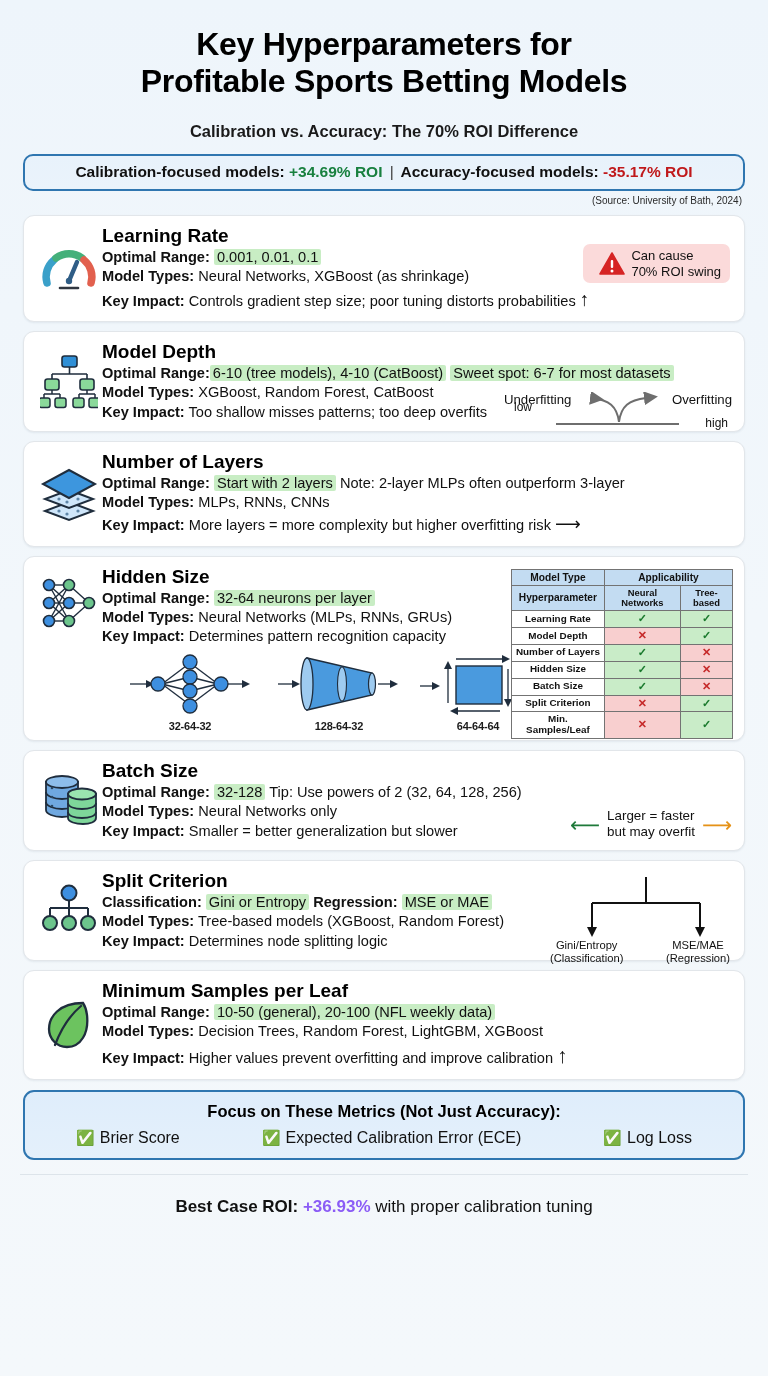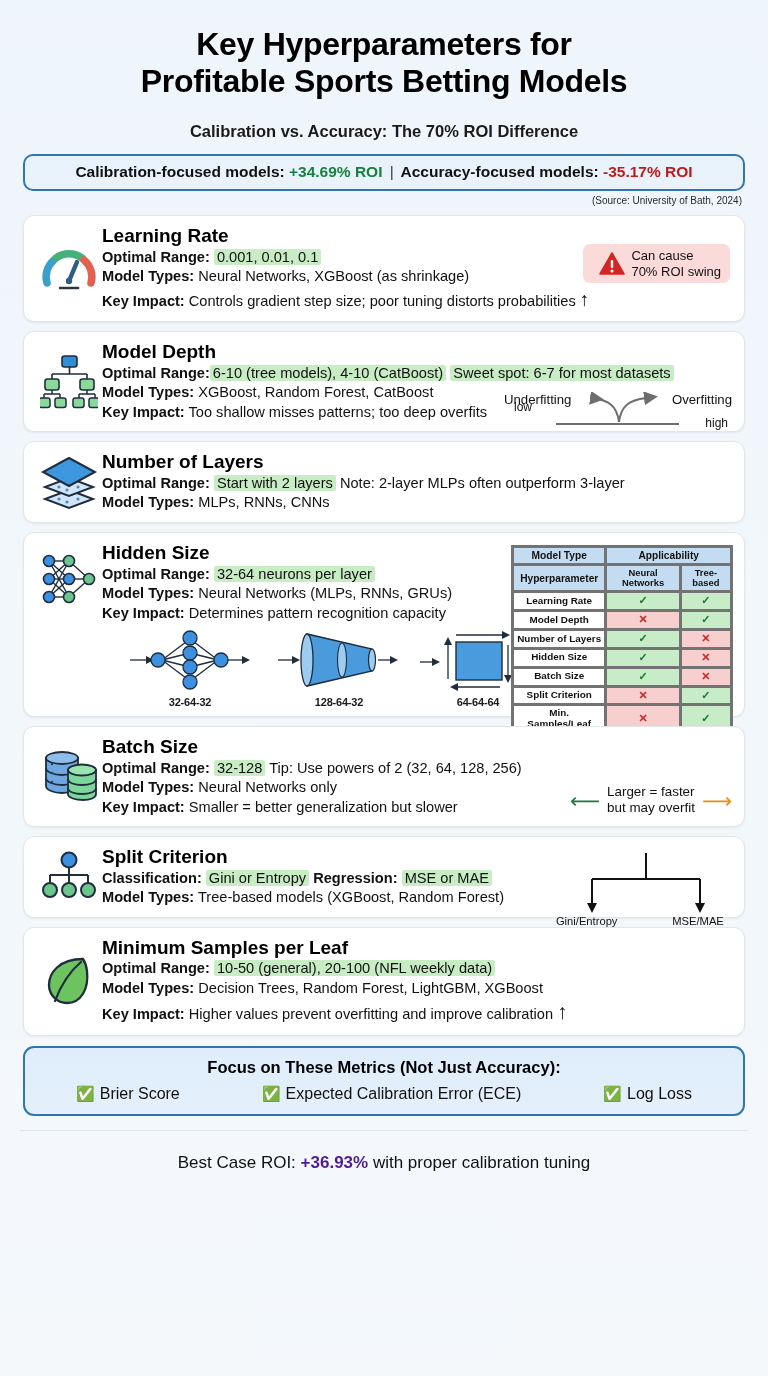--- a/index.html
+++ b/index.html
@@ -112,21 +112,21 @@
   .appl-table {
     position: absolute;
     right: 11px; top: 12px;
     width: 222px;
     border-collapse: collapse;
     font-size: 9.6px;
     color: #111;
     border: 1px solid #9bb7cd;
   }
   .appl-table th, .appl-table td {
-    border: 3px solid #737373;
+    border: 1px solid #737373;
     text-align: center;
     padding: 2px 1px;
     font-weight: bold;
     line-height: 1.08;
   }
   .appl-table th { background: #c3dcf2; font-size: 10.2px; }
   .appl-table th.sub { font-size: 9.4px; }
   .appl-table td.name { background: #ffffff; font-size: 9.9px; padding: 2px 3px; }
   .cell-yes { background: #c9ecc8; color: #1b7a2e; font-size: 11px; }
   .cell-no  { background: #f8cfcf; color: #c62a2a; font-size: 11px; }
@@ -163,22 +163,22 @@
     display: flex; justify-content: space-around; align-items: center;
     margin-top: 8px; font-size: 16px; color: #111;
   }
   .metric-item { display: flex; align-items: center; gap: 5px; white-space: nowrap; }
   .check-circle { color: #2472ac; font-size: 15px; }
 
   .divider { border-top: 1.5px solid #dde4ea; margin: 14px 0 0 0; }
   .best-case {
     text-align: center; font-size: 17px; margin-top: 22px; color: #111;
   }
-  .best-case b { font-weight: normal; }
-  .bc-val { color: #4c1d95; font-weight: bold; }
+  .best-case b { font-weight: bold; }
+  .bc-val { color: #8b5cf6; font-weight: bold; }
 </style>
 </head>
 <body>
 
 <div class="page">
 
   <div class="title">
     <div>Key Hyperparameters for</div>
     <div>Profitable Sports Betting Models</div>
   </div>
@@ -302,20 +302,25 @@
     <div class="card-body">
       <div class="card-title">Number of Layers</div>
       <div class="row">
         <b>Optimal Range:</b>
         <span class="hl">Start with 2 layers</span>
         <span>Note: 2-layer MLPs often outperform 3-layer</span>
       </div>
       <div class="row">
         <b>Model Types:</b>
         <span>MLPs, RNNs, CNNs</span>
+      </div>
+      <div class="row">
+        <b>Key Impact:</b>
+        <span>More layers = more complexity but higher overfitting risk</span>
+        <span style="font-size:18px;">⟶</span>
       </div>
     </div>
   </div>
 
   <div class="card hidden-card">
     <div class="card-icon" style="align-items:flex-start; padding-top:10px;">
       <svg width="60" height="56" viewBox="0 0 60 56">
         <g stroke="#1f2d3d" stroke-width="1.4">
           <line x1="10" y1="9" x2="30" y2="9"></line>
             <line x1="10" y1="9" x2="30" y2="27"></line>
@@ -529,20 +534,24 @@
       <div class="row">
         <b>Classification:</b>
         <span class="hl">Gini or Entropy</span>
         <b>Regression:</b>
         <span class="hl">MSE or MAE</span>
       </div>
       <div class="row">
         <b>Model Types:</b>
         <span>Tree-based models (XGBoost, Random Forest)</span>
       </div>
+      <div class="row">
+        <b>Key Impact:</b>
+        <span>Determines node splitting logic</span>
+      </div>
     </div>
     <div class="split-diagram">
       <svg width="180" height="70" style="position:absolute;left:0;top:0;">
         <g stroke="#111" stroke-width="2" fill="none">
           <line x1="90" y1="0" x2="90" y2="26"></line>
           <line x1="36" y1="26" x2="144" y2="26"></line>
           <line x1="36" y1="26" x2="36" y2="50"></line>
           <line x1="144" y1="26" x2="144" y2="50"></line>
         </g>
         <polygon points="31,50 41,50 36,60" fill="#111"></polygon>

